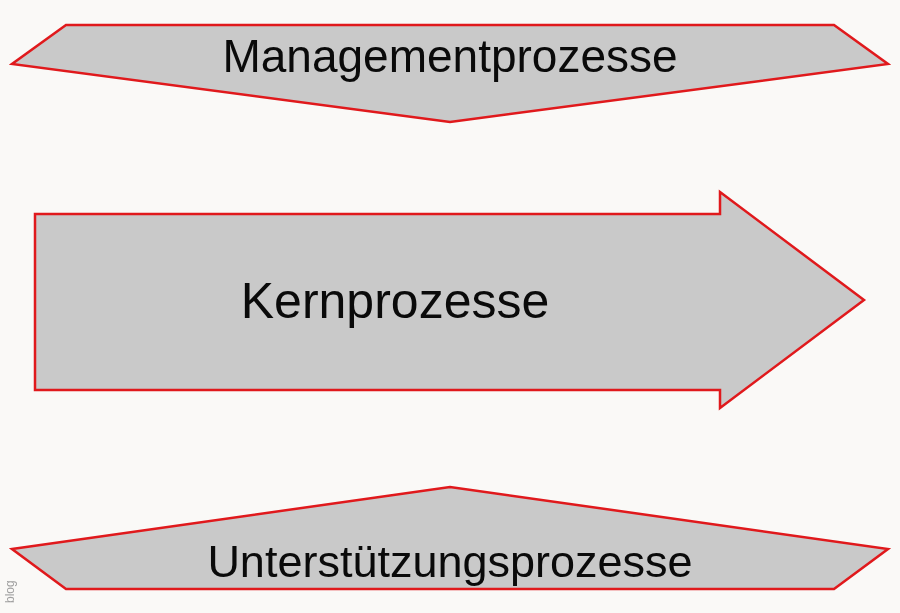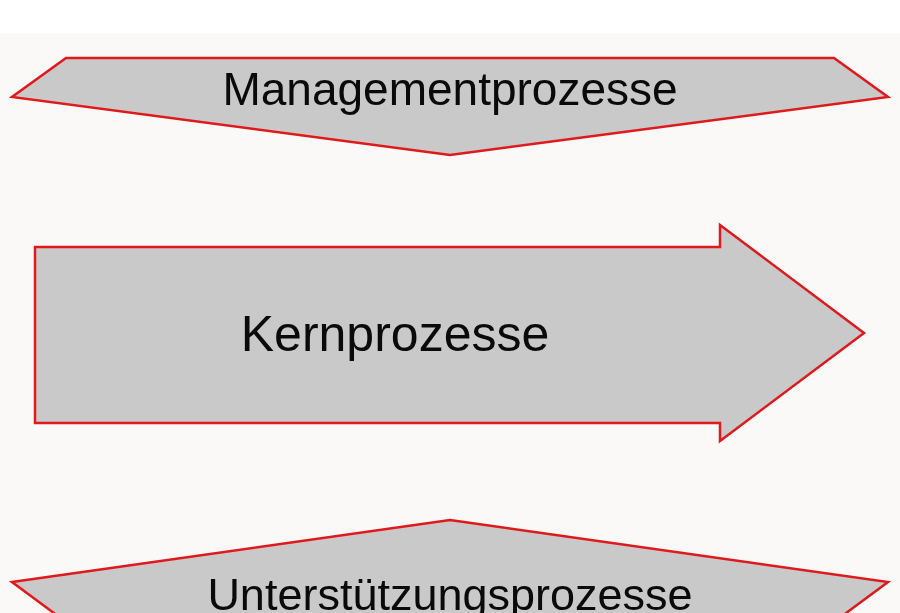--- a/index.html
+++ b/index.html
@@ -7,21 +7,20 @@
     padding: 0;
     width: 900px;
     height: 613px;
     overflow: hidden;
     font-family: "Liberation Sans", sans-serif;
   }
   .stage {
     position: relative;
     width: 900px;
     height: 437px;
-    margin-top: 33px;
   }
   svg {
     display: block;
   }
   .shape {
     stroke-width: 2.5;
     stroke-linejoin: miter;
   }
   .label {
     text-anchor: middle;

